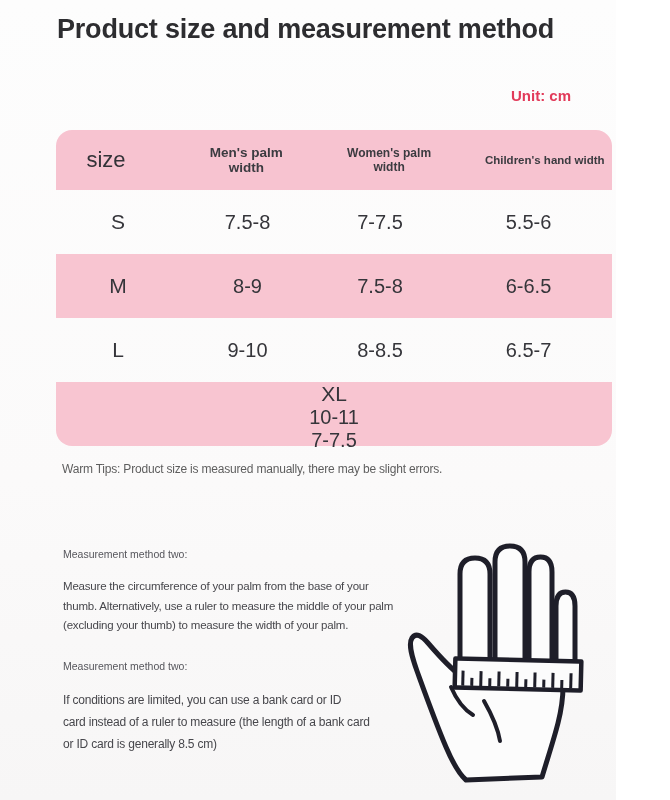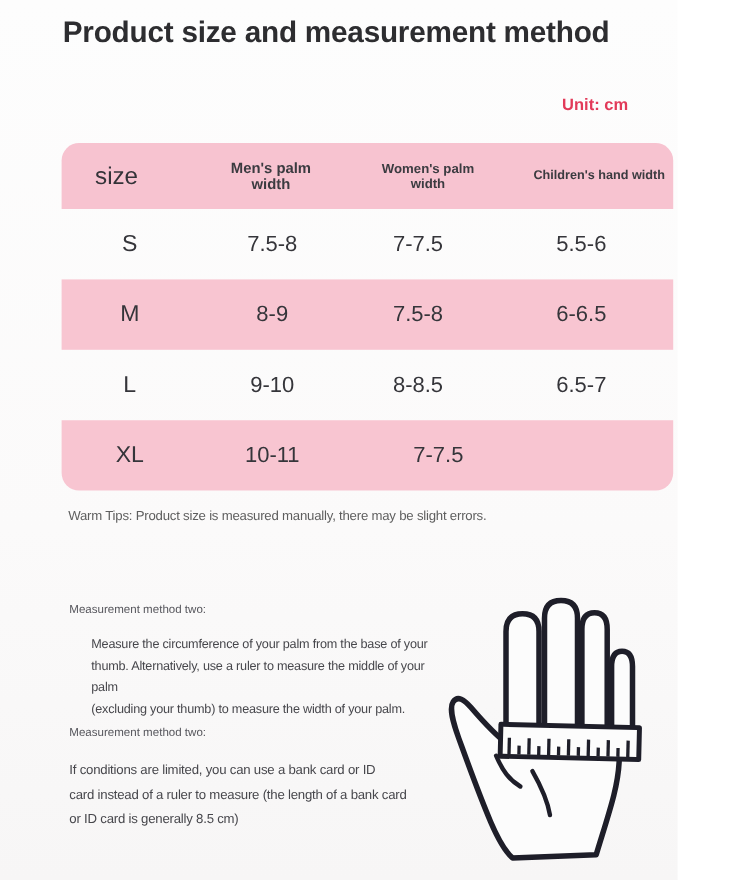--- a/index.html
+++ b/index.html
@@ -19,39 +19,39 @@
     position:absolute; top:87px; right:45px;
     font-size:15px; font-weight:700; color:#e23a59;
   }
   .size-table { position:absolute; left:56px; top:130px; width:556px; }
   .thead {
     display:flex; align-items:center; height:60px;
     background:#f7c3d0; border-radius:16px 16px 0 0;gap:36px;
   }
   .trow { display:flex; align-items:center; height:64px; }
   .trow.pink { background:#f8c5d1; }
-  .trow.last { border-radius:0 0 16px 16px; }
+  .trow.last { border-radius:0 0 16px 16px;flex-direction:column; }
   .c0 { width:124px; } .c1 { width:135px; } .c2 { width:130px; } .c3 { width:167px; }
   .cell { text-align:center; color:#35353a; }
   .h-size { font-size:22px; font-weight:400; color:#333338; }
   .h-men { font-size:13.5px; font-weight:600; color:#3b3b40; }
   .h-women { font-size:12px; font-weight:600; color:#3b3b40; }
   .h-children { font-size:11.5px; font-weight:600; color:#3b3b40; }
   .size-label { font-size:21px; }
   .value { font-size:20px; }
   .warm-tips {
     position:absolute; left:62px; top:462px;
     font-size:12px; letter-spacing:-0.2px; color:#5e5e5e;
   }
   .method { position:absolute; left:63px; width:340px; }
   .method-1 { top:548px; }
   .method-2 { top:660px; }
   .method-label { font-size:10.5px; color:#56565c; }
   .method-lines { margin-top:17px; font-size:11.5px; letter-spacing:-0.2px; color:#47474c; }
-  .method-1 .method-lines .ln { line-height:19.5px;margin-left:20px; }
+  .method-1 .method-lines .ln { line-height:19.5px; }
   .method-2 .method-lines { font-size:12px; }
   .method-2 .method-lines .ln { line-height:22px; }
   .hand-illustration { position:absolute; left:400px; top:528px; width:270px; height:272px; }
 </style>
 </head>
 <body>
 
 <div class="page">
 
   <h1 class="page-title">Product size and measurement method</h1>

